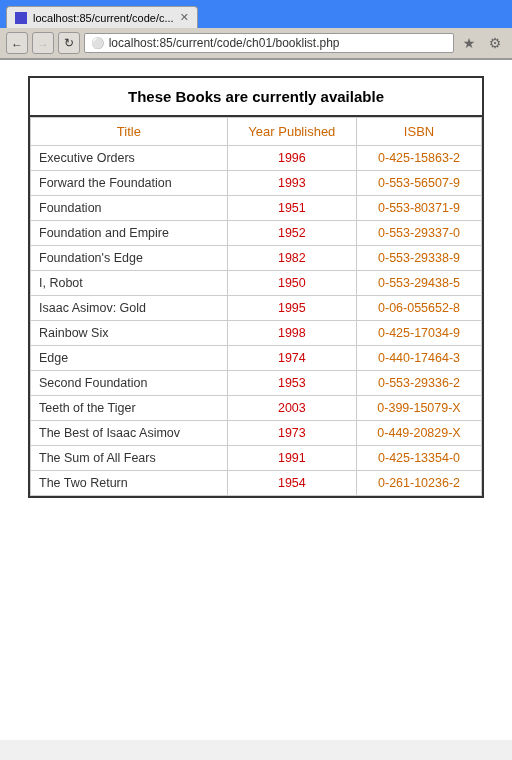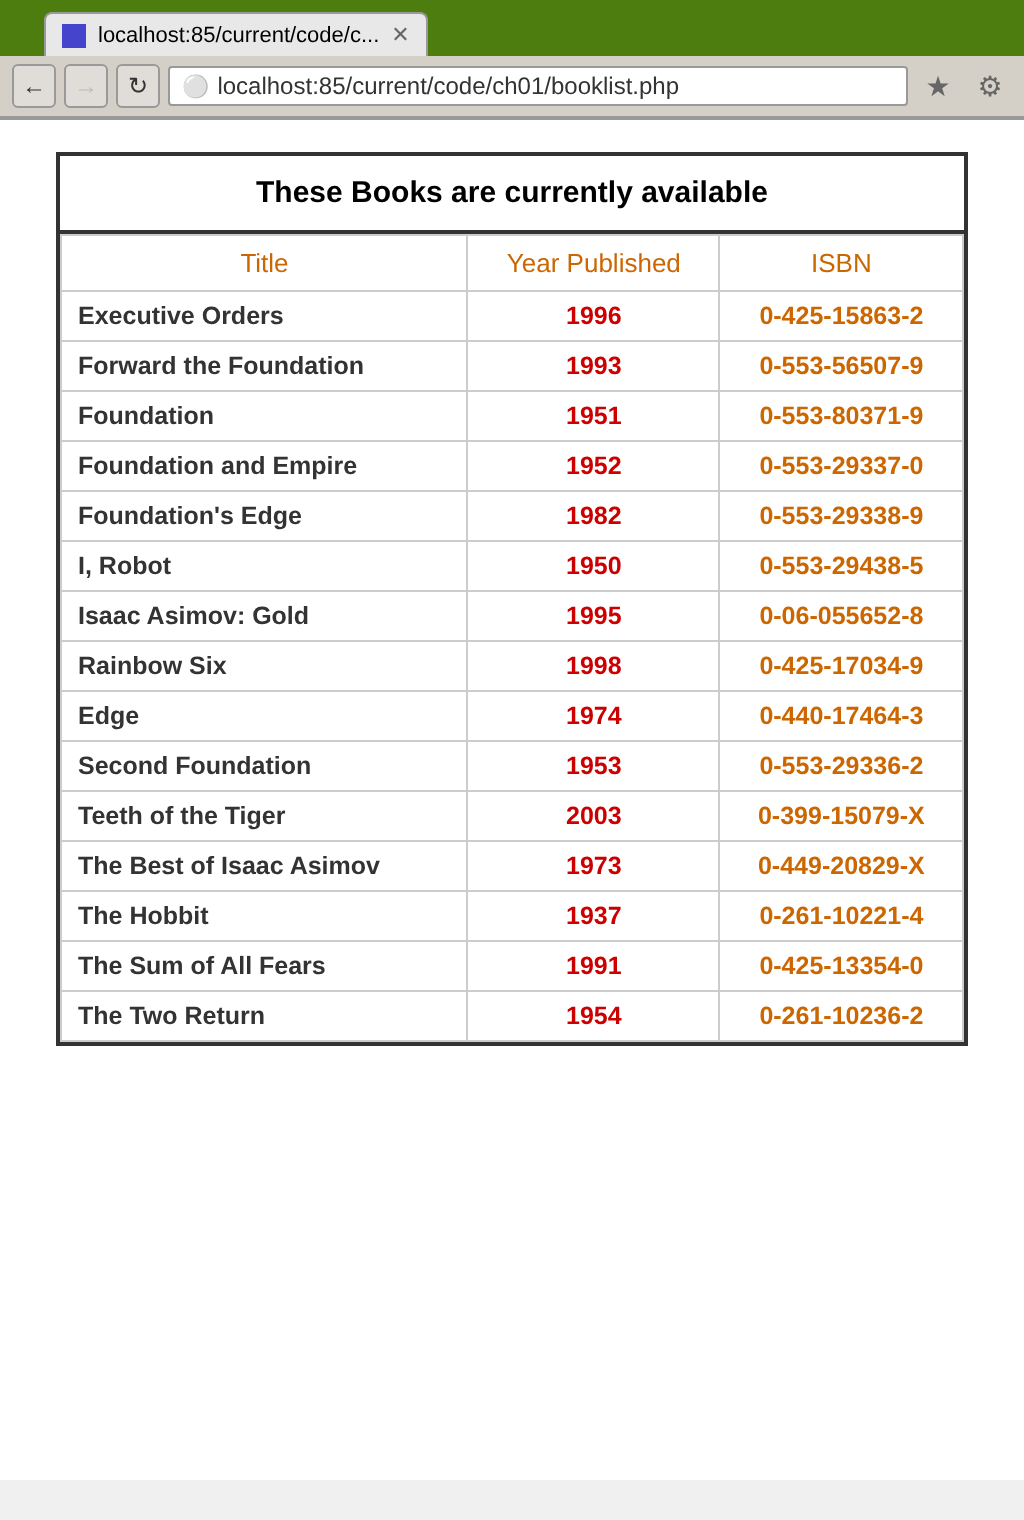--- a/index.html
+++ b/index.html
@@ -10,22 +10,22 @@
     }
 
     
     .browser-chrome {
       background: #d4d0c8;
       border-bottom: 1px solid #999;
     }
     .tab-bar {
       display: flex;
       align-items: flex-end;
-      padding: 6px 6px 0 22px;
-      background: #4d7c0f;
+      padding: 6px 6px 0 6px;
+      background: #3b82f6;
     }
     .tab {
       display: flex;
       align-items: center;
       background: #e8e8e8;
       border: 1px solid #999;
       border-bottom: none;
       padding: 4px 8px;
       font-size: 11px;
       min-width: 150px;
@@ -150,21 +150,20 @@
       text-align: center;
       padding: 6px 8px;
       border: 1px solid #ccc;
       background: white;
     }
 
     td {
       padding: 5px 8px;
       border: 1px solid #ccc;
       font-size: 12.5px;
-      font-weight: bold;
     }
 
     td.year {
       text-align: center;
       color: #cc0000;
     }
 
     td.isbn {
       text-align: center;
       color: #cc6600;
@@ -264,25 +263,20 @@
             <td class="title">Teeth of the Tiger</td>
             <td class="year">2003</td>
             <td class="isbn">0-399-15079-X</td>
           </tr>
           <tr>
             <td class="title">The Best of Isaac Asimov</td>
             <td class="year">1973</td>
             <td class="isbn">0-449-20829-X</td>
           </tr>
           <tr>
-            <td class="title">The Hobbit</td>
-            <td class="year">1937</td>
-            <td class="isbn">0-261-10221-4</td>
-          </tr>
-          <tr>
             <td class="title">The Sum of All Fears</td>
             <td class="year">1991</td>
             <td class="isbn">0-425-13354-0</td>
           </tr>
           <tr>
             <td class="title">The Two Return</td>
             <td class="year">1954</td>
             <td class="isbn">0-261-10236-2</td>
           </tr>
         </tbody>

